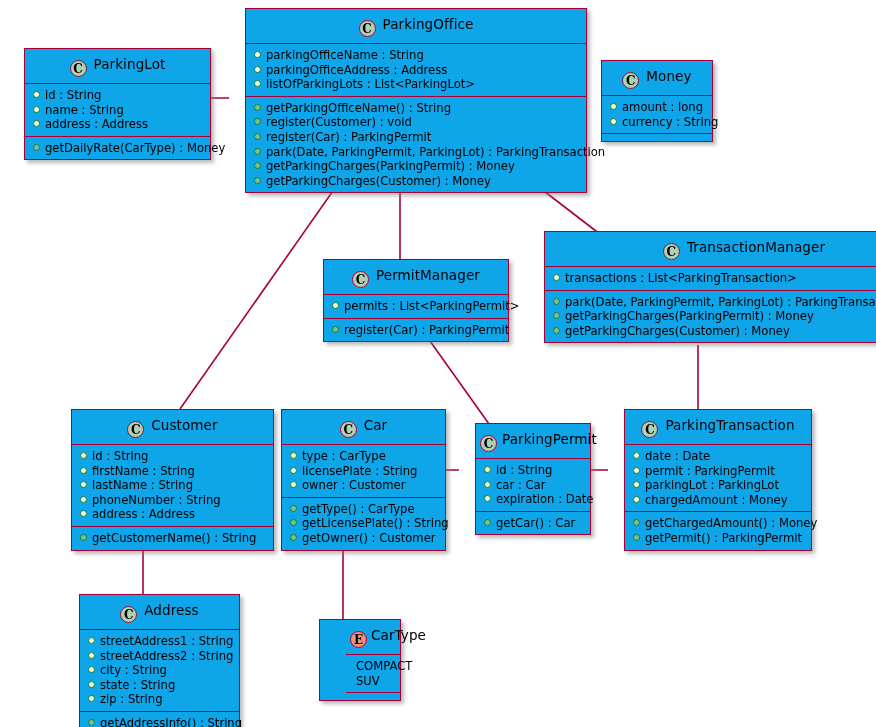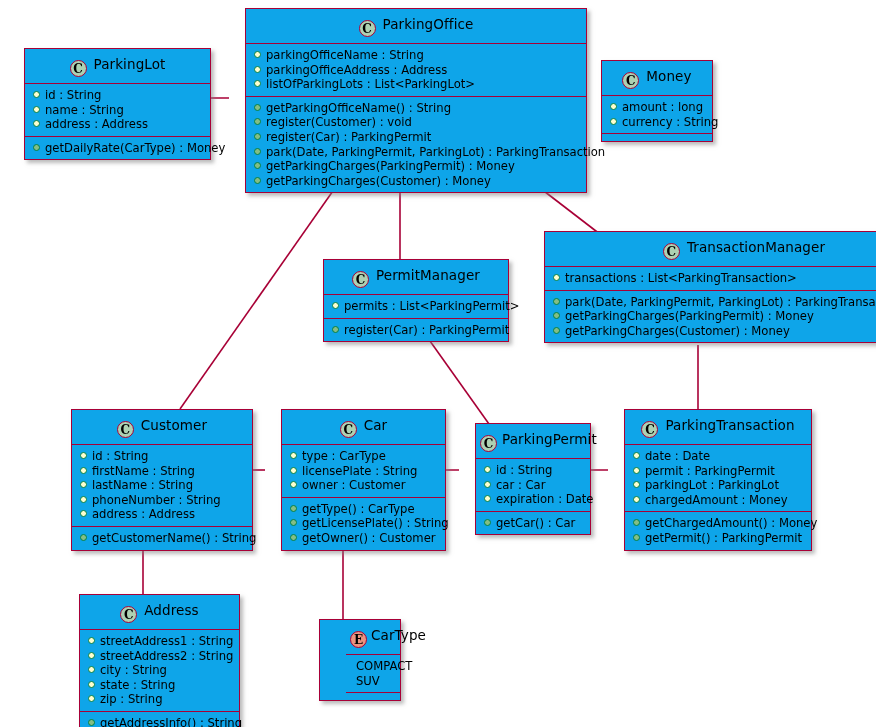--- a/index.html
+++ b/index.html
@@ -199,21 +199,21 @@
     <div class="sect">
       <div class="row"><span class="dot hollow"></span><span>transactions : List&lt;ParkingTransaction&gt;</span></div>
     </div>
     <div class="sect">
       <div class="row"><span class="dot filled"></span><span>park(Date, ParkingPermit, ParkingLot) : ParkingTransaction</span></div>
       <div class="row"><span class="dot filled"></span><span>getParkingCharges(ParkingPermit) : Money</span></div>
       <div class="row"><span class="dot filled"></span><span>getParkingCharges(Customer) : Money</span></div>
     </div>
   </div>
 
-  <div class="umlbox" style="left:55px; top:409px; width:182px;">
+  <div class="umlbox" style="left:55px; top:409px; width:203px;">
     <div class="umlhead">
       <span class="badge">C</span><span class="cname">Customer</span>
     </div>
     <div class="sect">
       <div class="row"><span class="dot hollow"></span><span>id : String</span></div>
       <div class="row"><span class="dot hollow"></span><span>firstName : String</span></div>
       <div class="row"><span class="dot hollow"></span><span>lastName : String</span></div>
       <div class="row"><span class="dot hollow"></span><span>phoneNumber : String</span></div>
       <div class="row"><span class="dot hollow"></span><span>address : Address</span></div>
     </div>

